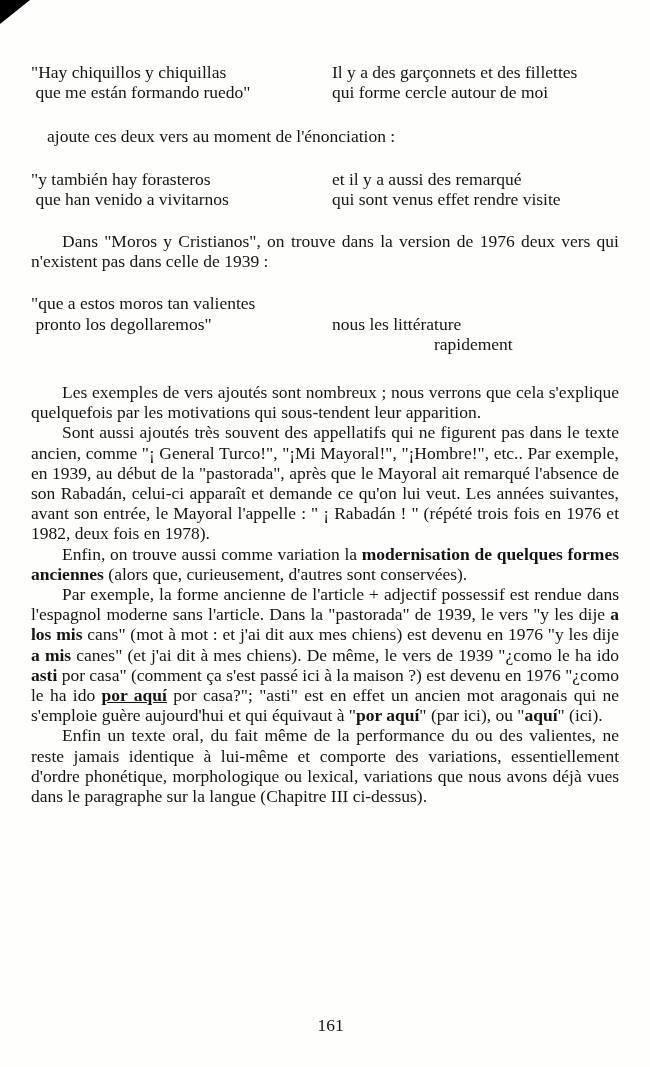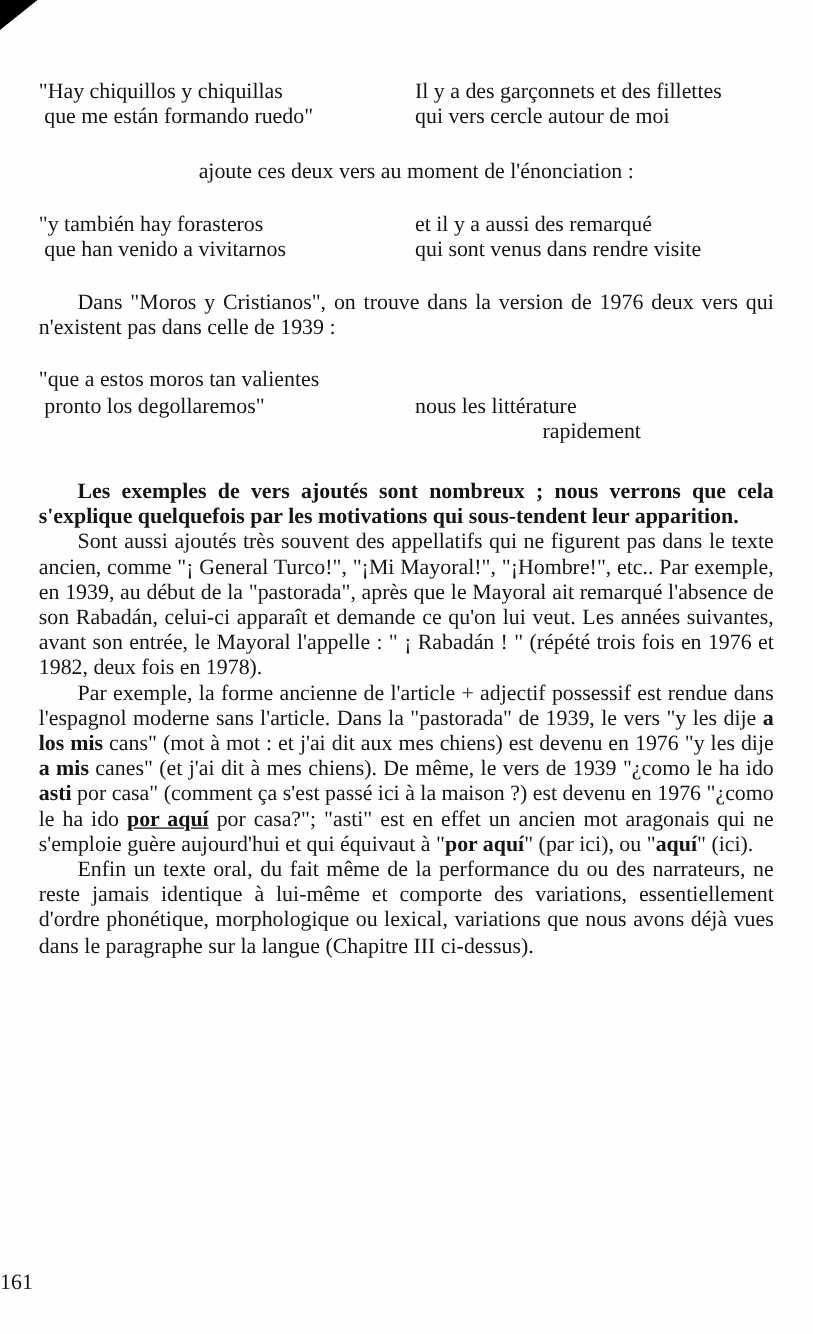--- a/index.html
+++ b/index.html
@@ -43,80 +43,82 @@
   .v-right {
     flex: 1 1 auto;
     white-space: pre;
     text-align: left;
     margin-left: 48px;
   }
   .v-indent { padding-left: 102px; font-family: Liberation Serif, serif; }
   
   .standalone {
     margin: 24px 0 22px 16px;
-    text-align: center;
+    text-align: left;
     text-indent: 0;
   }
   
   .para {
     margin: 0;
     text-align: justify;
     text-indent: 31px;
   }
-  .para.gap { margin-top: 28px; font-weight: bold; }
+  .para.gap { margin-top: 28px; }
   .para b { font-weight: bold; }
   .underlined { text-decoration: underline; }
   .page-num {
     position: absolute;
     bottom: 32px;
-    left: 0;
+    left: 11px;
     right: 0;
+    text-align: center;
     margin-top: 16px;
   }
 </style>
 </head>
 <body>
 
 <div class="page">
   <div class="corner-artifact"></div>
   <div class="content">
       <div class="verse">
         <div class="verse-row">
           <span class="v-left">"Hay chiquillos y chiquillas</span>
           <span class="v-right">Il y a des garçonnets et des fillettes</span>
         </div>
         <div class="verse-row">
           <span class="v-left"> que me están formando ruedo"</span>
-          <span class="v-right">qui vers cercle autour de moi</span>
+          <span class="v-right">qui forme cercle autour de moi</span>
         </div>
       </div>
       <p class="standalone">ajoute ces deux vers au moment de l'énonciation :</p>
       <div class="verse">
         <div class="verse-row">
           <span class="v-left">"y también hay forasteros</span>
           <span class="v-right">et il y a aussi des remarqué</span>
         </div>
         <div class="verse-row">
           <span class="v-left"> que han venido a vivitarnos</span>
-          <span class="v-right">qui sont venus dans rendre visite</span>
+          <span class="v-right">qui sont venus effet rendre visite</span>
         </div>
       </div>
       <p class="para"><span>Dans "Moros y Cristianos", on trouve dans la version de 1976 deux vers qui n'existent pas dans celle de 1939 :</span></p>
       <div class="verse">
         <div class="verse-row">
           <span class="v-left">"que a estos moros tan valientes</span>
         </div>
         <div class="verse-row">
           <span class="v-left"> pronto los degollaremos"</span>
           <span class="v-right">nous les littérature</span>
         </div>
         <div class="verse-row">
           <span class="v-left"></span>
           <span class="v-right v-indent">rapidement</span>
         </div>
       </div>
       <p class="para gap"><span>Les exemples de vers ajoutés sont nombreux ; nous verrons que cela s'explique quelquefois par les motivations qui sous-tendent leur apparition.</span></p>
       <p class="para"><span>Sont aussi ajoutés très souvent des appellatifs qui ne figurent pas dans le texte ancien, comme "¡ General Turco!", "¡Mi Mayoral!", "¡Hombre!", etc.. Par exemple, en 1939, au début de la "pastorada", après que le Mayoral ait remarqué l'absence de son Rabadán, celui-ci apparaît et demande ce qu'on lui veut. Les années suivantes, avant son entrée, le Mayoral l'appelle : " ¡ Rabadán ! " (répété trois fois en 1976 et 1982, deux fois en 1978).</span></p>
+      <p class="para"><span>Enfin, on trouve aussi comme variation la </span><b>modernisation de quelques formes anciennes</b><span> (alors que, curieusement, d'autres sont conservées).</span></p>
       <p class="para"><span>Par exemple, la forme ancienne de l'article + adjectif possessif est rendue dans l'espagnol moderne sans l'article. Dans la "pastorada" de 1939, le vers "y les dije </span><b>a los mis</b><span> cans" (mot à mot : et j'ai dit aux mes chiens) est devenu en 1976 "y les dije </span><b>a mis</b><span> canes" (et j'ai dit à mes chiens). De même, le vers de 1939 "¿como le ha ido </span><b>asti</b><span> por casa" (comment ça s'est passé ici à la maison ?) est devenu en 1976 "¿como le ha ido </span><b class="underlined">por aquí</b><span> por casa?"; "asti" est en effet un ancien mot aragonais qui ne s'emploie guère aujourd'hui et qui équivaut à "</span><b>por aquí</b><span>" (par ici), ou "</span><b>aquí</b><span>" (ici).</span></p>
-      <p class="para"><span>Enfin un texte oral, du fait même de la performance du ou des narrateurs, ne reste jamais identique à lui-même et comporte des variations, essentiellement d'ordre phonétique, morphologique ou lexical, variations que nous avons déjà vues dans le paragraphe sur la langue (Chapitre III ci-dessus).</span></p>
+      <p class="para"><span>Enfin un texte oral, du fait même de la performance du ou des valientes, ne reste jamais identique à lui-même et comporte des variations, essentiellement d'ordre phonétique, morphologique ou lexical, variations que nous avons déjà vues dans le paragraphe sur la langue (Chapitre III ci-dessus).</span></p>
     </div>
   <div class="page-num">161</div>
 </div>
 
 </body></html>

